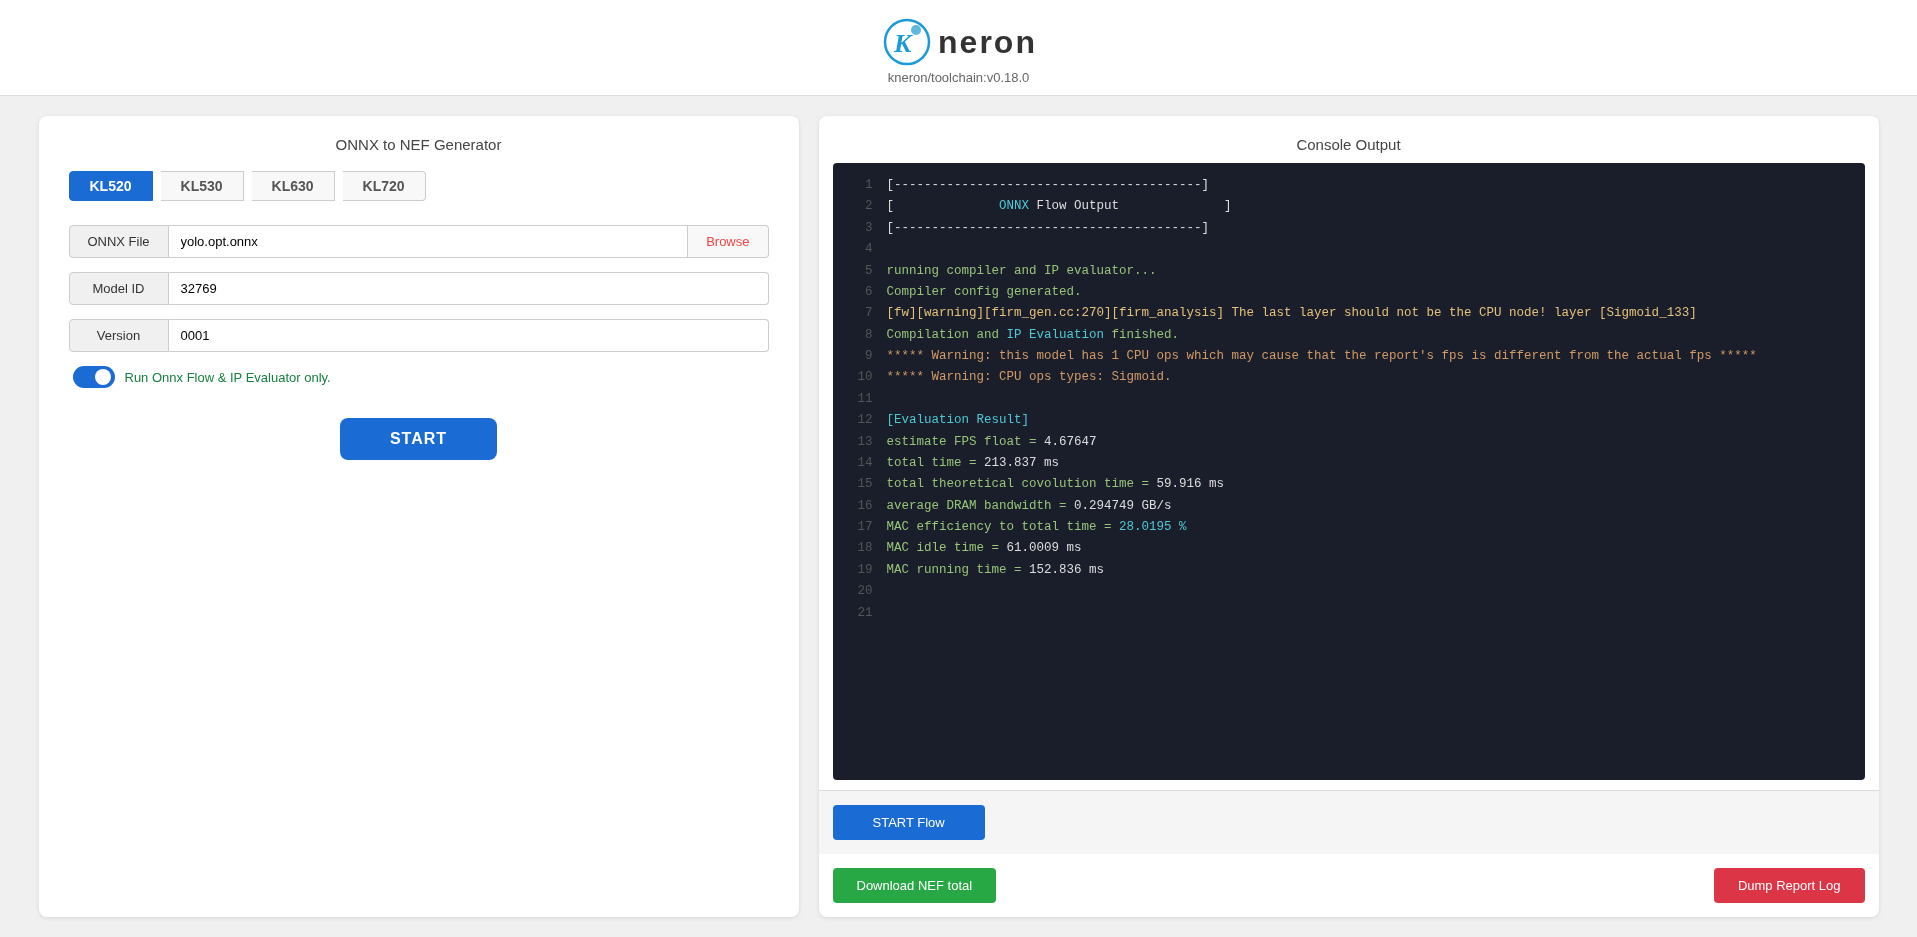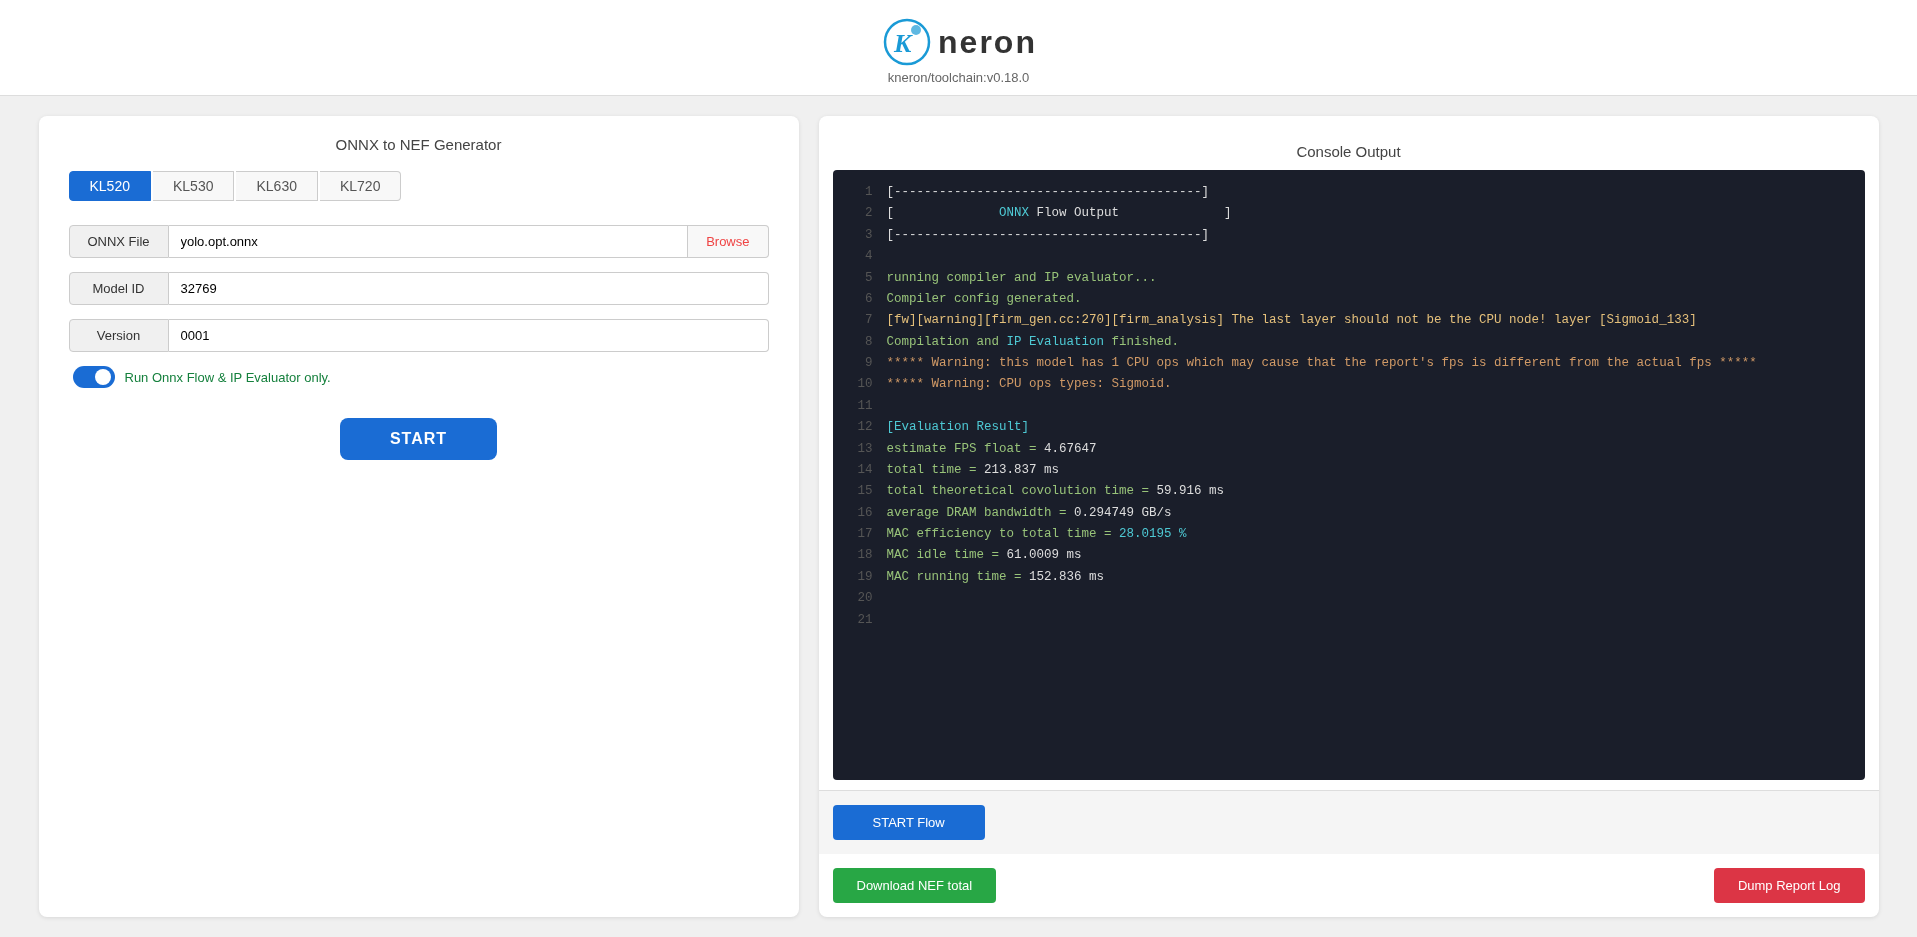--- a/index.html
+++ b/index.html
@@ -54,22 +54,23 @@
     .panel-title {
       text-align: center;
       font-size: 15px;
       color: #444;
       margin-bottom: 18px;
     }
 
     
     .tabs {
       display: flex;
-      gap: 2px;
+      gap: 8px;
       margin-bottom: 24px;
+      font-weight: bold;
     }
     .tab {
       padding: 6px 20px;
       border: 1px solid #ccc;
       background: #f8f8f8;
       cursor: pointer;
       font-size: 14px;
       color: #555;
       border-radius: 0;
     }
@@ -187,21 +188,21 @@
       background: #fff;
       border-radius: 8px;
       box-shadow: 0 1px 4px rgba(0,0,0,0.1);
       display: flex;
       flex-direction: column;
     }
     .console-title {
       text-align: center;
       font-size: 15px;
       color: #444;
-      padding: 27px 0 10px;
+      padding: 20px 0 10px;
     }
 
     
     .console-output {
       background: #1a1e2a;
       flex: 1;
       margin: 0 14px;
       border-radius: 4px;
       padding: 12px 0;
       font-family: 'Courier New', monospace;

